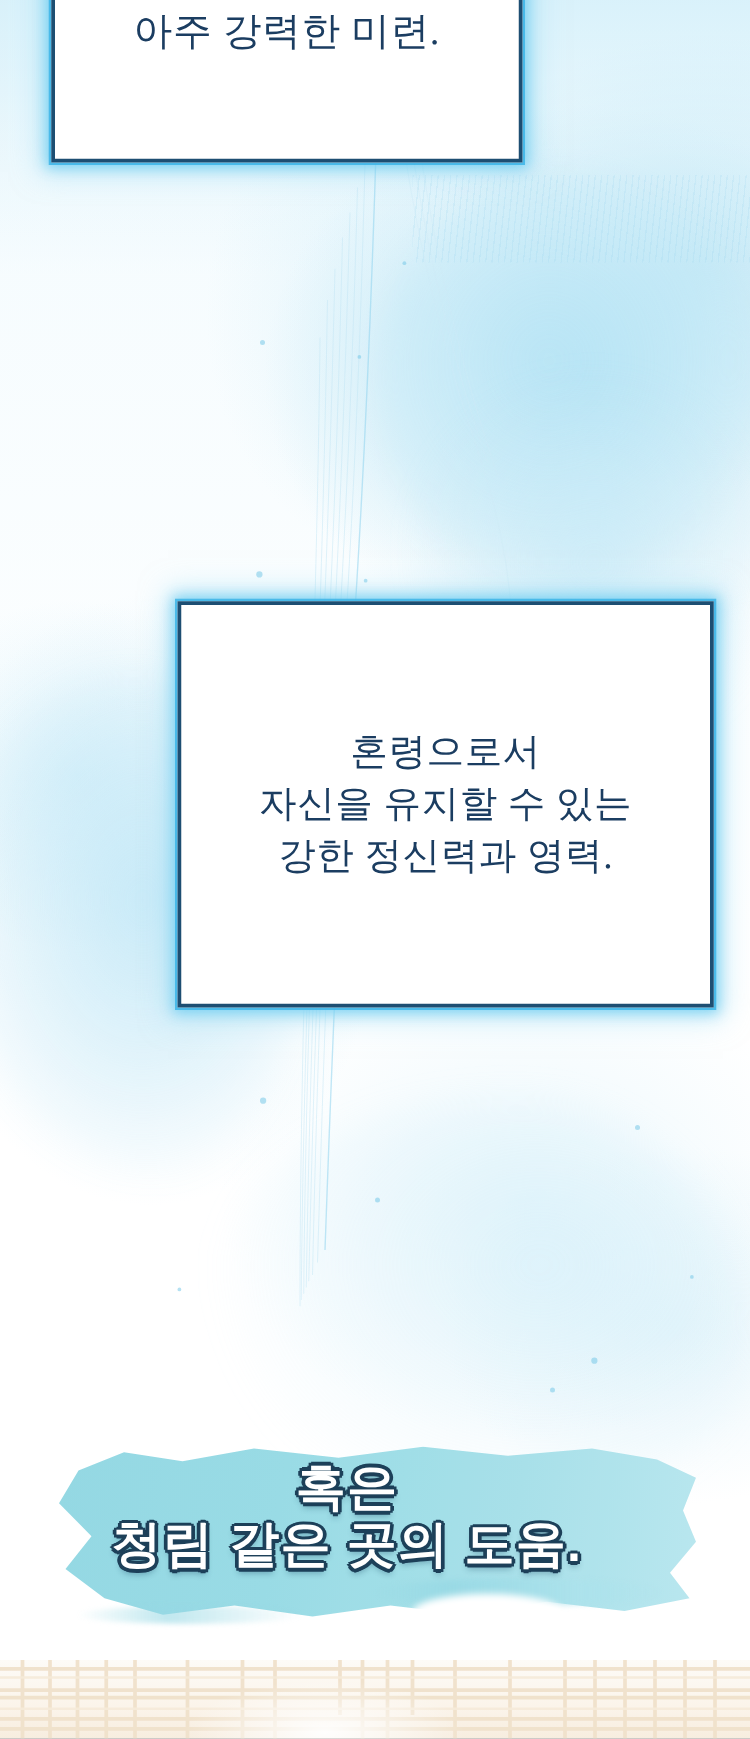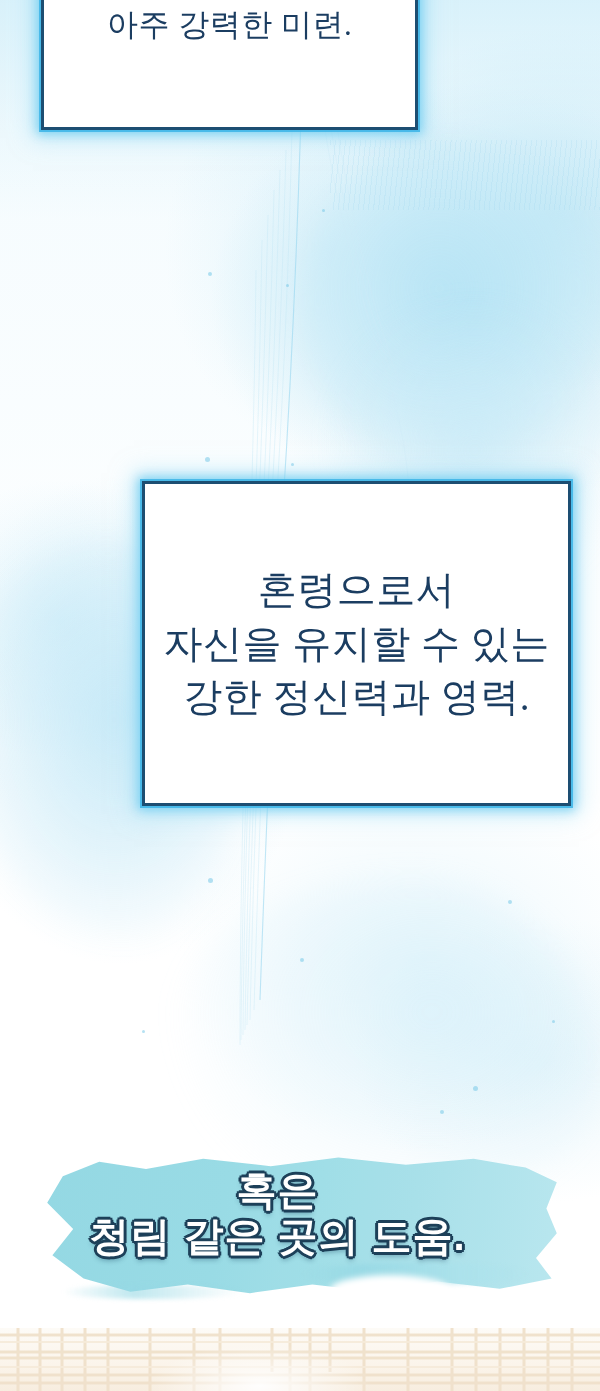--- a/index.html
+++ b/index.html
@@ -128,21 +128,21 @@
   }
 
   #panel-mid {
     left: 142px;
     top: 481px;
     width: 429px;
     height: 325px;
     align-items: center;
   }
   #panel-mid .panel-text {
-    font-size: 39px;
+    font-size: 30px;
     line-height: 1.38;
   }
 
   
   #brush-area {
     position: absolute;
     left: 0;
     top: 1135px;
     width: 600px;
     height: 215px;

